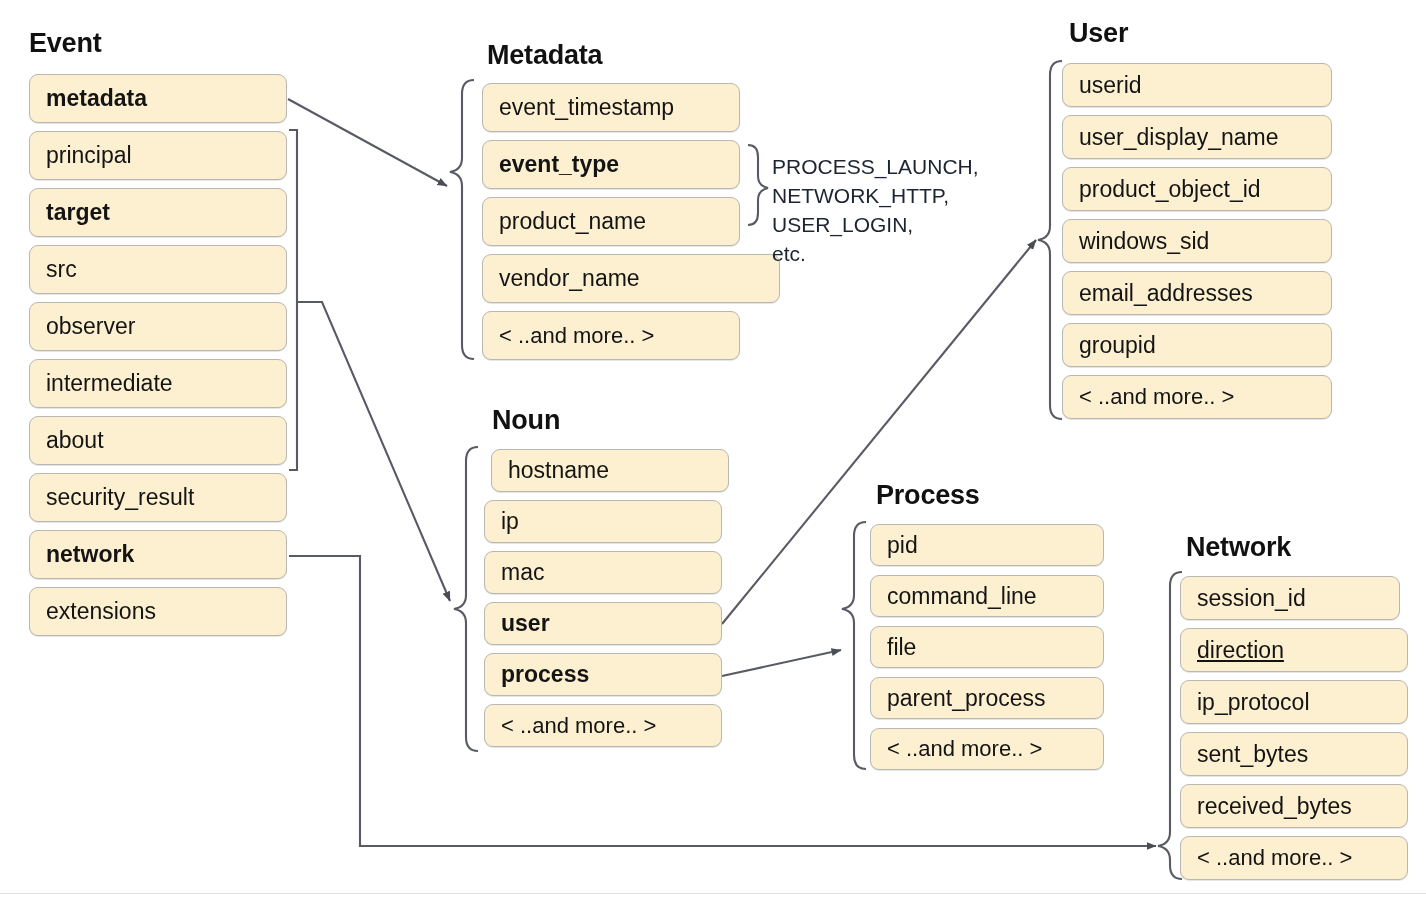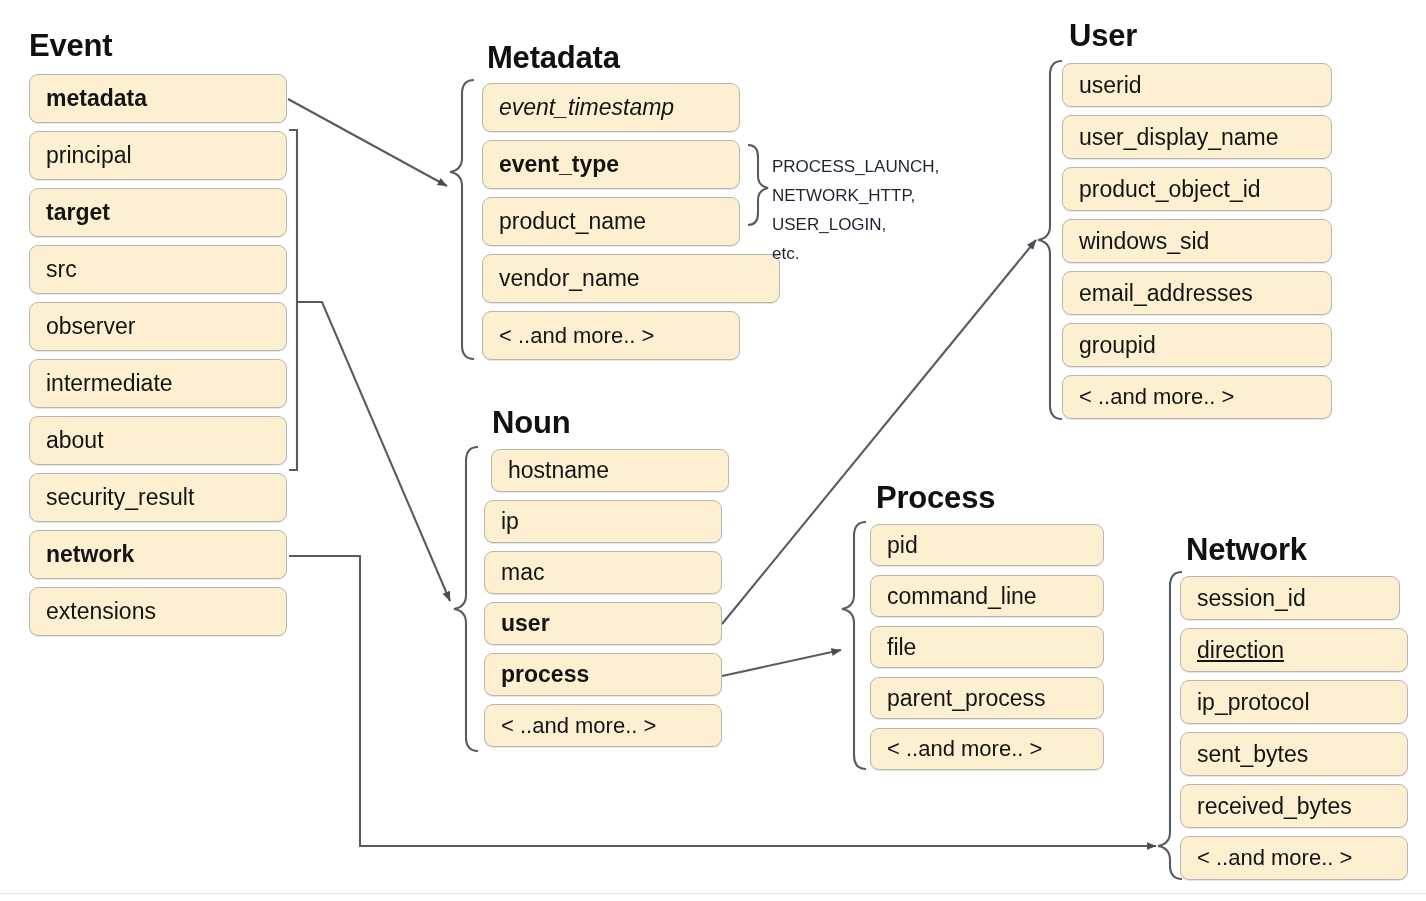--- a/index.html
+++ b/index.html
@@ -10,21 +10,21 @@
     font-family:"Liberation Sans", sans-serif;
     overflow:hidden;
     position:relative;
   }
   #stage{position:absolute;left:0;top:0;width:1426px;height:901px;}
 
   svg.wires{position:absolute;left:0;top:0;width:1426px;height:901px;pointer-events:none;}
 
   .group{position:absolute;}
   .group-title{
-    font-size:31px;font-weight:bold;color:#111111;
+    font-size:27px;font-weight:bold;color:#111111;
     letter-spacing:-0.2px;white-space:nowrap;
     line-height:1;
   }
   .fields{position:absolute;}
   .field{
     position:absolute;
     box-sizing:border-box;
     background:#fdf0d0;
     border:1px solid #b9b7b1;
     border-radius:9px;
@@ -33,21 +33,21 @@
     padding-left:16px;
     font-size:23px;
     color:#141414;
     white-space:nowrap;
   }
   .field.bold{font-weight:bold;}
   .field.more{font-size:22px;}
 
   .enum-note{
     position:absolute;
-    font-size:17px;
+    font-size:21px;
     line-height:29px;
     color:#1b2430;
     white-space:pre;
   }
   .footer-rule{
     position:absolute;left:0;top:893px;width:1426px;height:1px;
     background:#e2e2e2;
   }
 </style>
 </head>
@@ -102,21 +102,21 @@
     <div class="field" style="left:0;top:342px;width:258px;height:49px;">about</div>
     <div class="field" style="left:0;top:399px;width:258px;height:49px;">security_result</div>
     <div class="field bold" style="left:0;top:456px;width:258px;height:49px;">network</div>
     <div class="field" style="left:0;top:513px;width:258px;height:49px;">extensions</div>
   </div>
 
   <div class="group" style="left:487px;top:42px;">
     <div class="group-title">Metadata</div>
   </div>
   <div class="fields" style="left:482px;top:83px;width:258px;height:280px;">
-    <div class="field" style="left:0;top:0px;width:258px;height:49px;font-style:italic;">event_timestamp</div>
+    <div class="field" style="left:0;top:0px;width:258px;height:49px;">event_timestamp</div>
     <div class="field bold" style="left:0;top:57px;width:258px;height:49px;">event_type</div>
     <div class="field" style="left:0;top:114px;width:258px;height:49px;">product_name</div>
     <div class="field" style="left:0;top:171px;width:298px;height:49px;">vendor_name</div>
     <div class="field more" style="left:0;top:228px;width:258px;height:49px;">&lt; ..and more.. &gt;</div>
   </div>
 
   <div class="enum-note" style="left:772px;top:152px;">PROCESS_LAUNCH,
 NETWORK_HTTP,
 USER_LOGIN,
 etc.</div>

